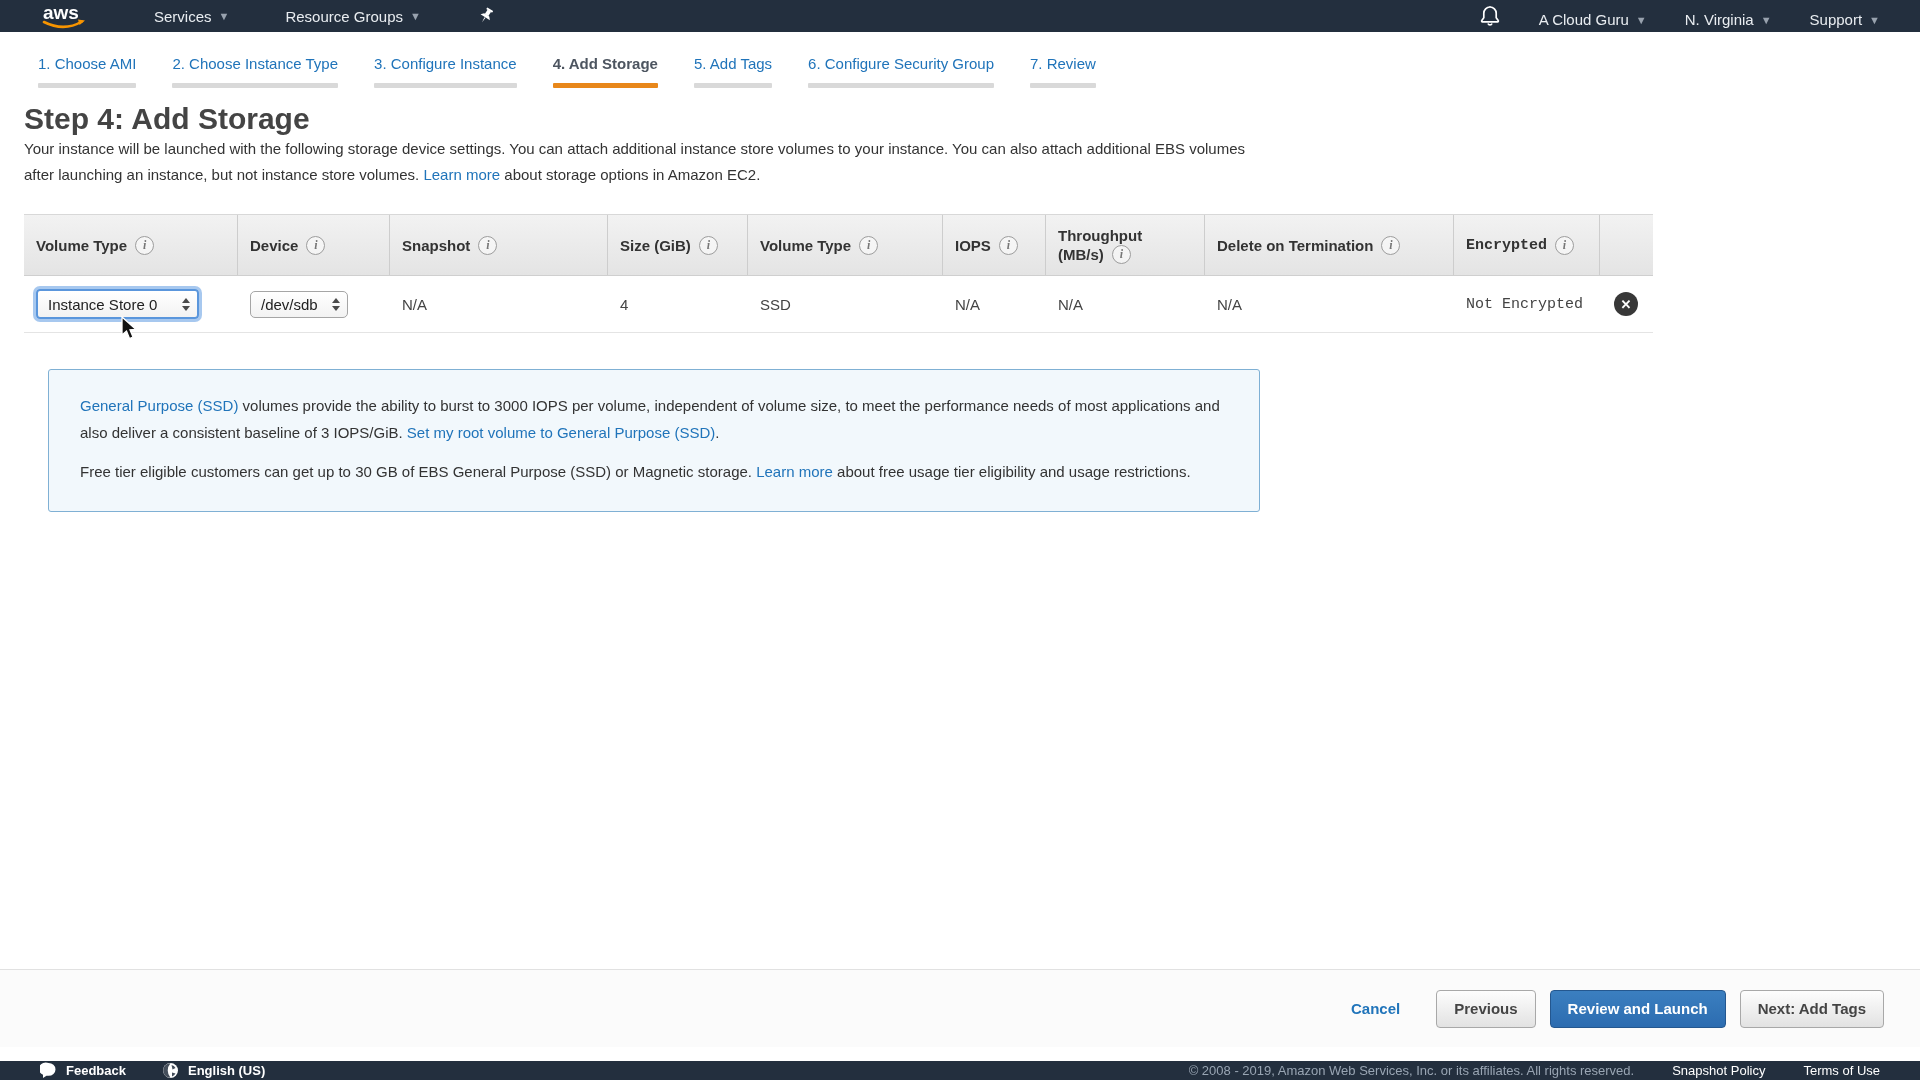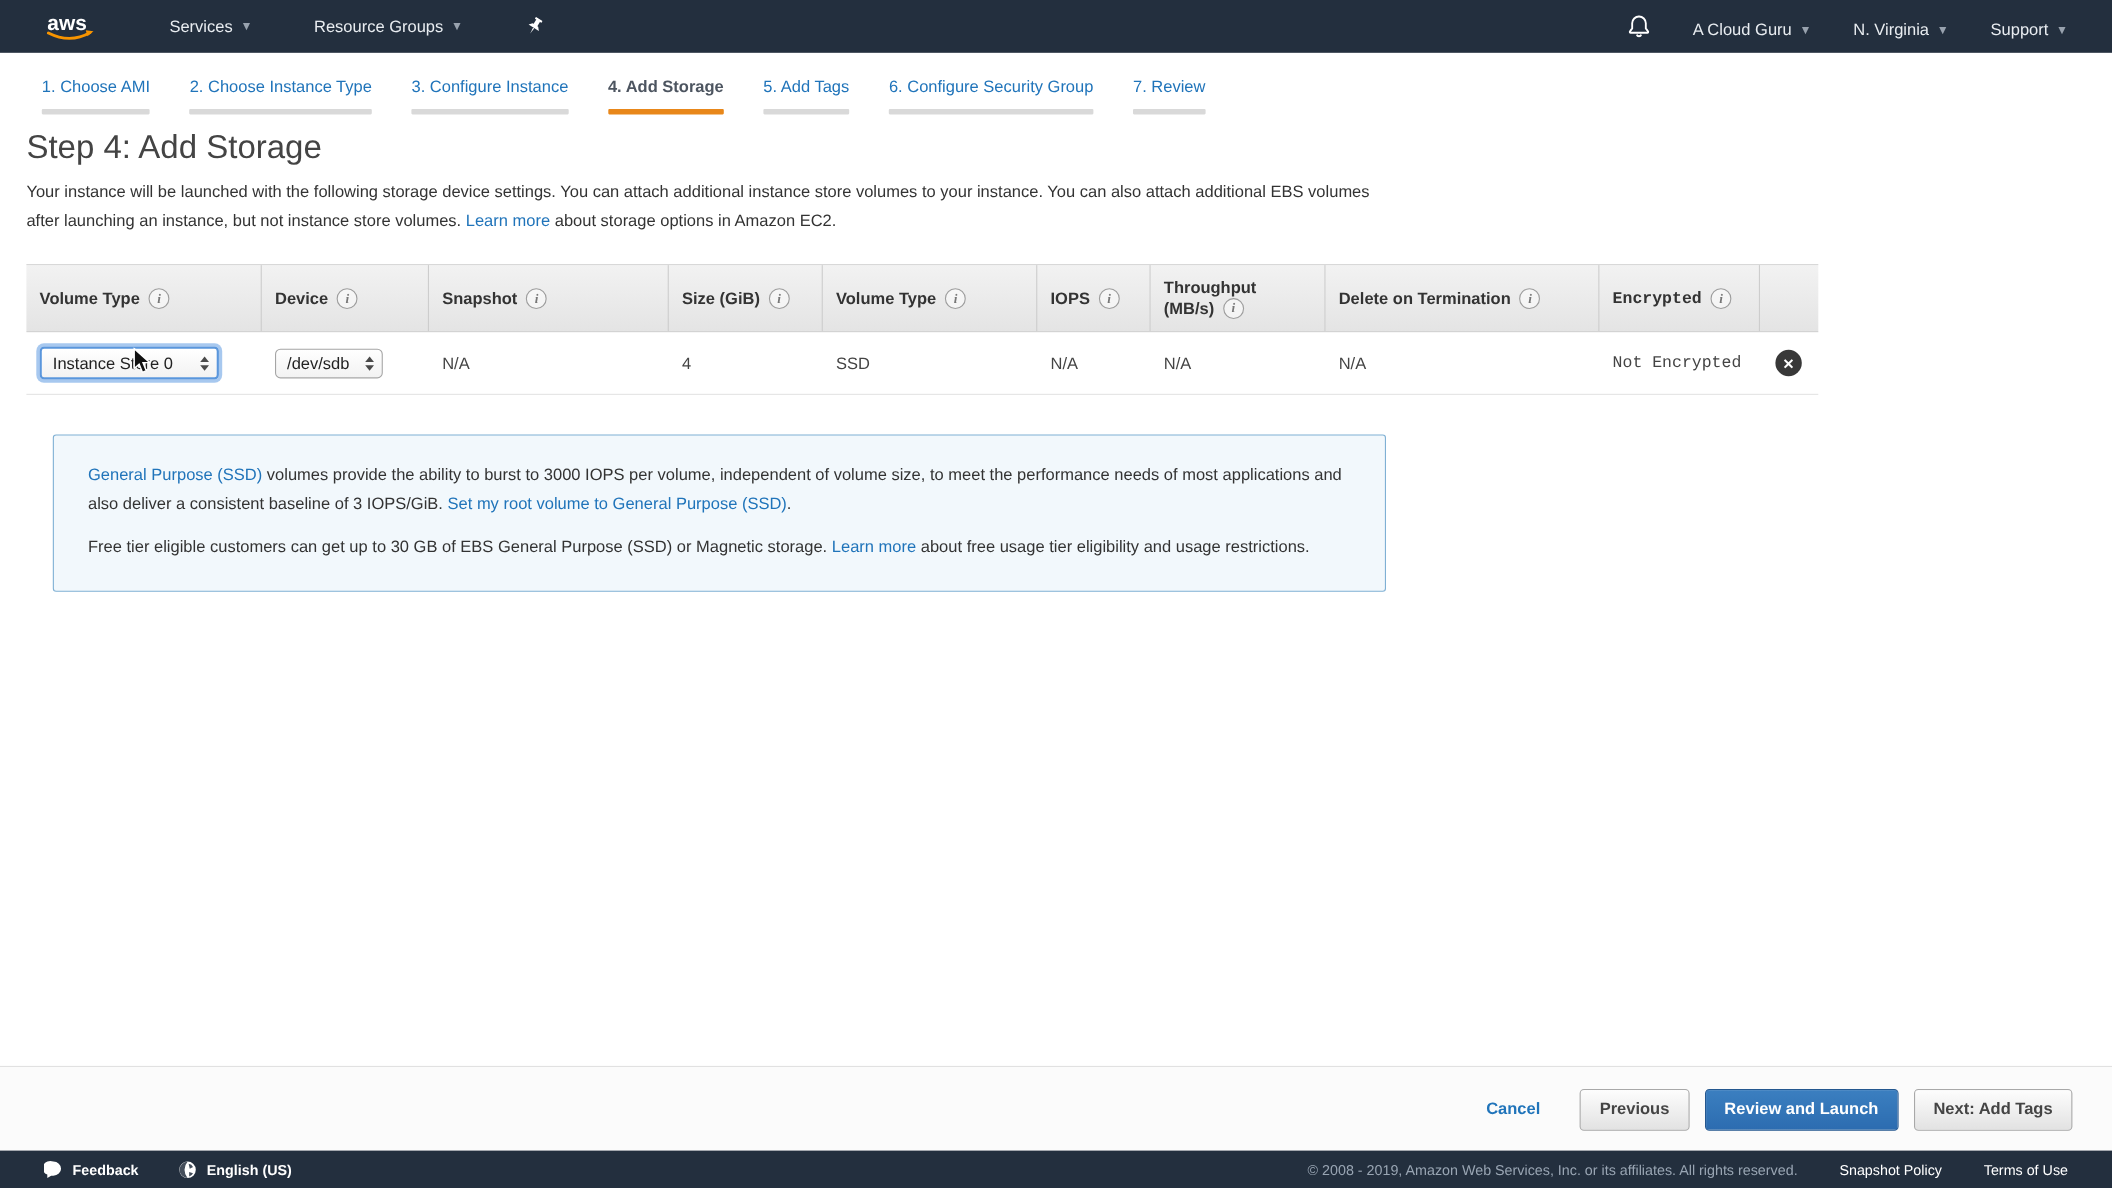--- a/index.html
+++ b/index.html
@@ -1,21 +1,21 @@
 <!DOCTYPE html>
 <html><head>
 <meta charset="utf-8">
 <style>
   * { box-sizing: border-box; margin: 0; padding: 0; }
   html,body { width:1920px; height:1080px; overflow:hidden; background:#fff;
     font-family:"Liberation Sans", sans-serif; color:#444; }
   body { position:relative; }
 
   
-  .nav { height:48px; background:#232f3e; display:flex; align-items:center; padding:0 40px; }
+  .nav { height:32px; background:#232f3e; display:flex; align-items:center; padding:0 40px; }
   .nav-left { display:flex; align-items:center; gap:0; }
   .logo { margin-right:64px; display:flex; align-items:center; cursor:pointer; }
   .nav-item { color:#e9edf1; font-size:15px; font-weight:400; display:flex; align-items:center;
     margin-right:56px; cursor:pointer; }
   .chev { margin-left:7px; font-size:11px; color:#98a2ae; }
   .chev::before { content:"▼"; }
   .nav-right { margin-left:auto; display:flex; align-items:flex-end; }
   .nav-right .nav-item { margin-right:0; margin-left:38px; font-weight:400; }
   .bell { margin-left:0; display:flex; align-items:center; cursor:pointer; }
   .pin { display:flex; align-items:center; cursor:pointer; }
@@ -23,21 +23,21 @@
   
   .tabs { display:flex; align-items:flex-end; padding:17px 0 0 29px; height:56px; }
   .tab { margin-right:18px; padding:0 9px; cursor:pointer; }
   .tab .lbl { font-size:15px; color:#2074ba; white-space:nowrap; }
   .tab .bar { height:5px; background:#d9d9d9; margin-top:10px; border-radius:1px; }
   .tab.active .lbl { color:#4d5560; font-weight:700; }
   .tab.active .bar { background:#e8871a; }
 
   
   .main { padding:14px 0 0 24px; }
-  h1 { font-size:30px; font-weight:400; color:#444; letter-spacing:0; margin-bottom:10px; }
+  h1 { font-size:30px; font-weight:700; color:#444; letter-spacing:0; margin-bottom:0; }
   .desc { font-size:15px; line-height:26px; color:#333; max-width:1235px; }
   a.lnk { color:#2074ba; text-decoration:none; cursor:pointer; }
 
   
   .tbl { margin-top:26px; width:1629px; }
   .thead { display:flex; height:62px; background:linear-gradient(#f2f2f2,#e4e4e4);
     border-top:1px solid #d8d8d8; border-bottom:1px solid #cfcfcf; }
   .th { display:flex; align-items:center; padding-left:12px; font-size:15px; font-weight:700;
     color:#333; border-right:1px solid #cdcdcd; }
   .th:last-child { border-right:none; }
@@ -77,21 +77,21 @@
   .actionbar { position:absolute; left:0; right:0; bottom:33px; height:78px; background:#fbfbfb;
     border-top:1px solid #e1e1e1; display:flex; align-items:center; justify-content:flex-end;
     padding-right:36px; }
   .cancel { font-size:15px; font-weight:700; color:#2074ba; margin-right:22px; cursor:pointer; text-decoration:none;margin-left:20px; }
   .btn { height:38px; border-radius:4px; font-size:15px; font-weight:700; color:#444;
     background:linear-gradient(#fdfdfd,#e2e2e2); border:1px solid #a8a8a8; padding:0 17px;
     margin-left:14px; cursor:pointer; font-family:"Liberation Sans", sans-serif; }
   .btn-primary { background:linear-gradient(#3b7fc0,#2c6cb0); border:1px solid #24578f; color:#fff; }
 
   
-  .footer { position:absolute; left:0; right:0; bottom:0; height:34px; background:#232f3e;
+  .footer { position:absolute; left:0; right:0; bottom:0; height:19px; background:#232f3e;
     display:flex; align-items:center; padding:4px 40px; font-size:13px; }
   .foot-item { display:flex; align-items:center; color:#fff; font-weight:700; margin-right:36px; cursor:pointer; }
   .foot-item svg { margin-right:9px; }
   .copyright { margin-left:auto; color:#99a5b3; font-weight:400; }
   .foot-link { color:#fff; font-weight:400; margin-left:38px; cursor:pointer; text-decoration:none; }
 
   
   .cursor { position:absolute; left:120px; top:316px; z-index:9; pointer-events:none; }
 </style>
 </head>

